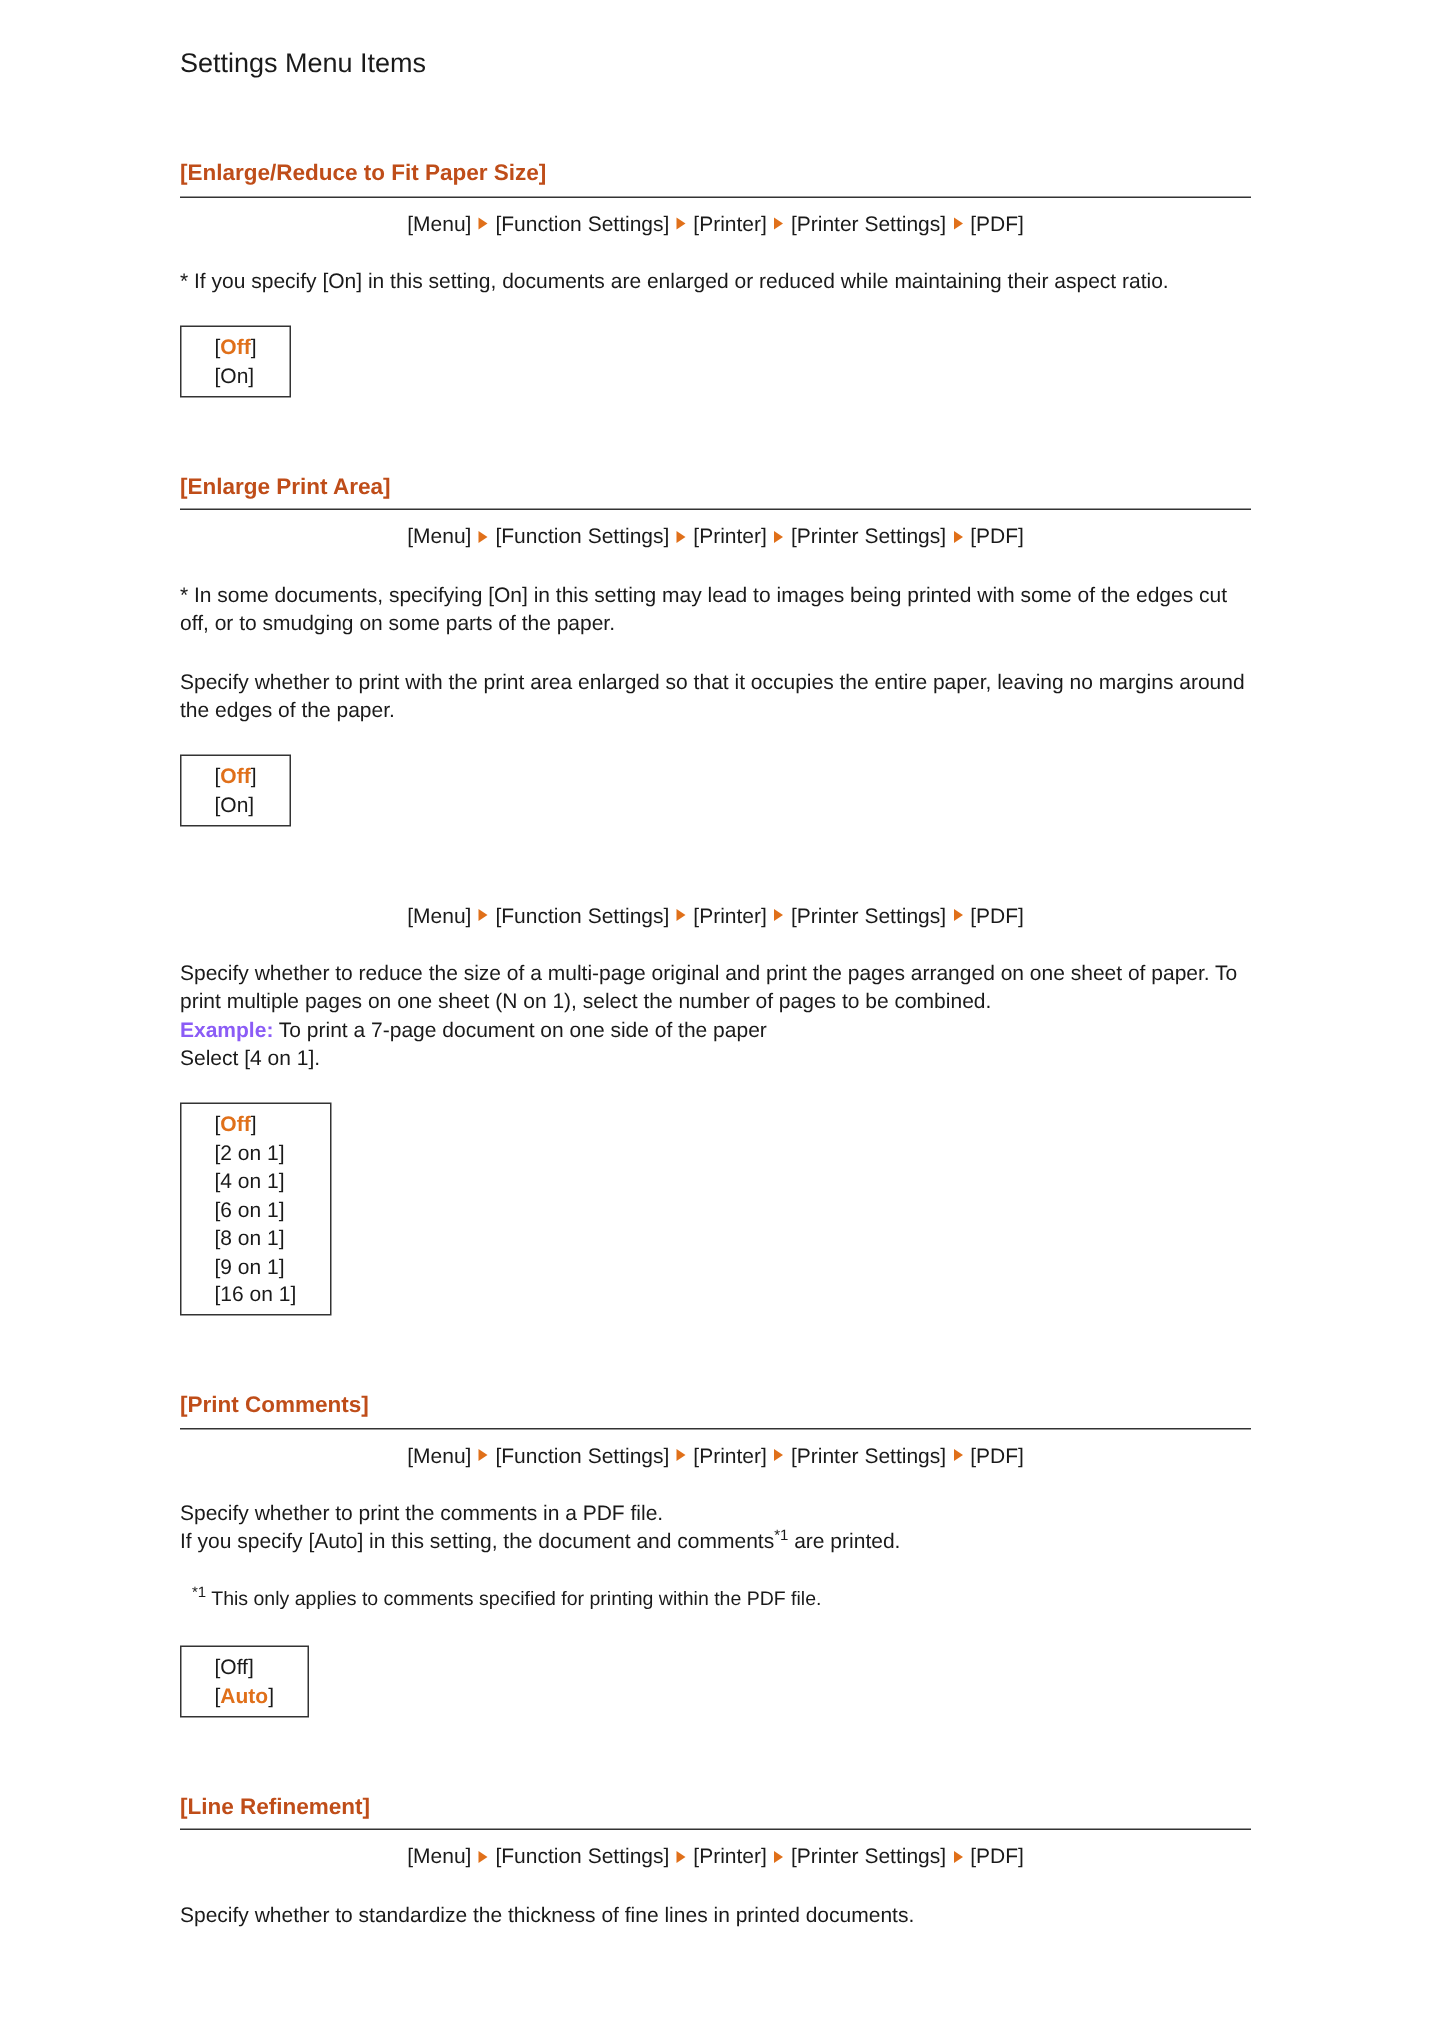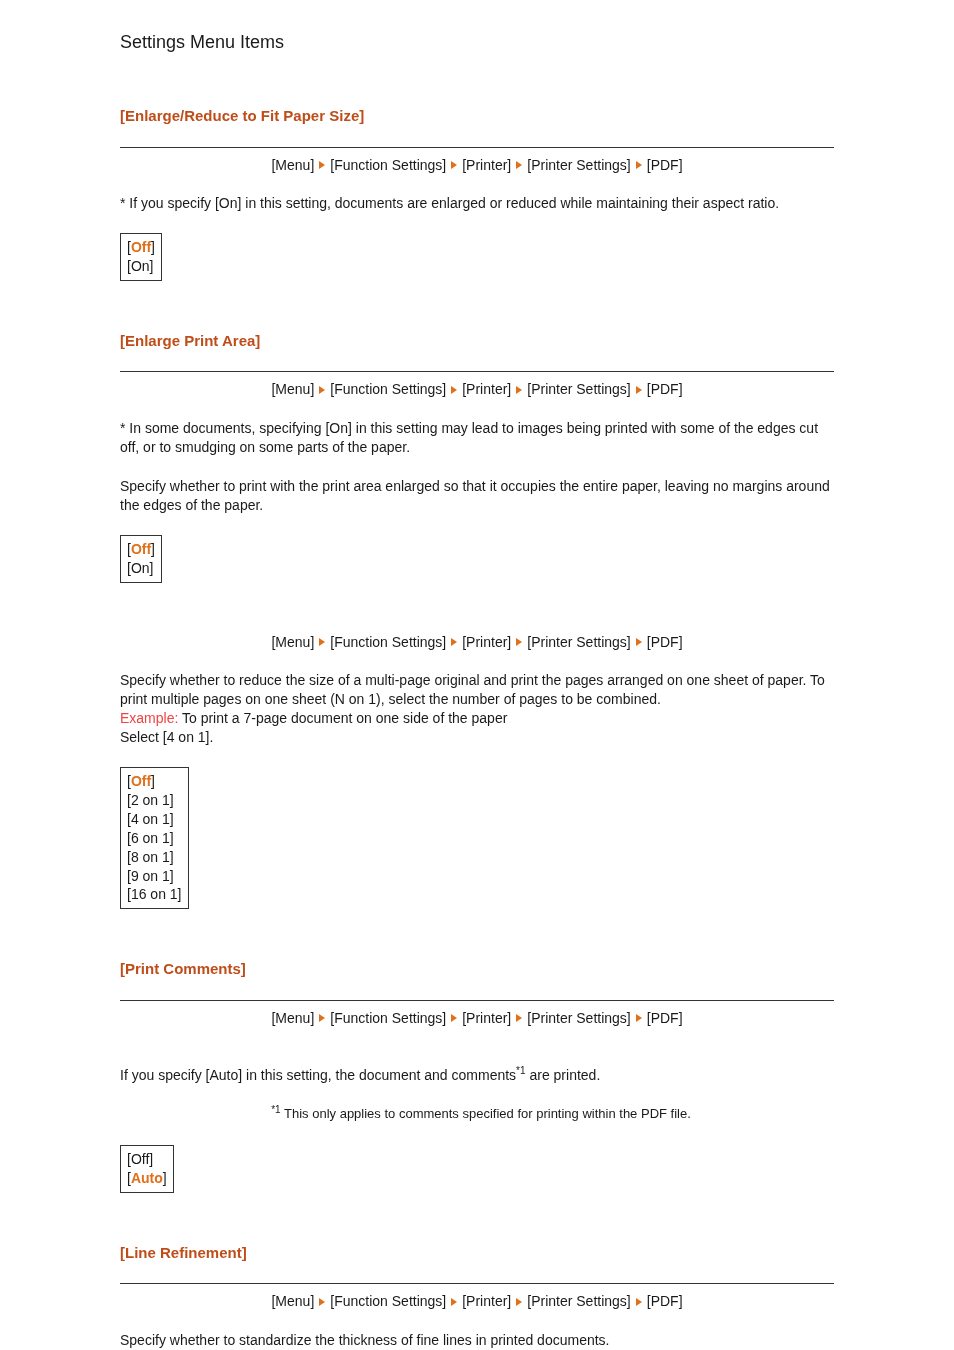--- a/index.html
+++ b/index.html
@@ -16,21 +16,21 @@
     font-size: 18px;
     margin-bottom: 52px;
   }
   .section {
     margin-bottom: 30px;
   }
   .section-title {
     color: #bf4d19;
     font-weight: bold;
     font-size: 15px;
-    padding-bottom: 20px;
+    padding-bottom: 4px;
     border-bottom: 1px solid #333;
     margin-bottom: 8px;
   }
   .breadcrumb {
     margin-bottom: 20px;
     text-align: center;
   }
   .breadcrumb .sep {
     display: inline-block;
     vertical-align: middle;
@@ -38,33 +38,32 @@
     width: 0;
     height: 0;
     border-top: 4.5px solid transparent;
     border-bottom: 4.5px solid transparent;
     border-left: 6px solid #e0701a;
   }
   .para {
     margin-bottom: 20px;
   }
   .para.tight { margin-bottom: 0; }
-  .example-label { color: #ef4444; font-weight: normal; }
+  .example-label { color: #8b5cf6; font-weight: bold; }
   .options-box {
     border: 1px solid #333;
     display: inline-block;
-    padding: 4px 6px;
+    padding: 4px 22px;
     margin-bottom: 20px;
   }
   .options-box div { line-height: 1.35; }
   .highlight { color: #e0701a; font-weight: bold; }
   .footnote {
     font-size: 13px;
     margin: 0 0 22px 8px;
-    text-align: center;
   }
   .footnote sup, sup { font-size: 10px; vertical-align: super; line-height:0;}
 </style>
 </head>
 <body>
 
 <div class="page-header">Settings Menu Items</div>
 
 <div class="section">
   <div class="section-title">[Enlarge/Reduce to Fit Paper Size]</div>
@@ -108,21 +107,21 @@
     <div>[16 on 1]</div>
   </div>
 </div>
 
 <div class="section">
   <div class="section-title">[Print Comments]</div>
   <div class="breadcrumb">
     <span>[Menu]</span><span class="sep"></span><span>[Function Settings]</span><span class="sep"></span><span>[Printer]</span><span class="sep"></span><span>[Printer Settings]</span><span class="sep"></span><span>[PDF]</span>
   </div>
   <div class="para">
-    <br>
+    <span>Specify whether to print the comments in a PDF file.</span><br>
     <span>If you specify [Auto] in this setting, the document and comments</span><sup>*1</sup><span> are printed.</span>
   </div>
   <div class="footnote"><sup>*1</sup><span> This only applies to comments specified for printing within the PDF file.</span></div>
   <div class="options-box">
     <div>[Off]</div>
     <div>[<span class="highlight">Auto</span>]</div>
   </div>
 </div>
 
 <div class="section">

